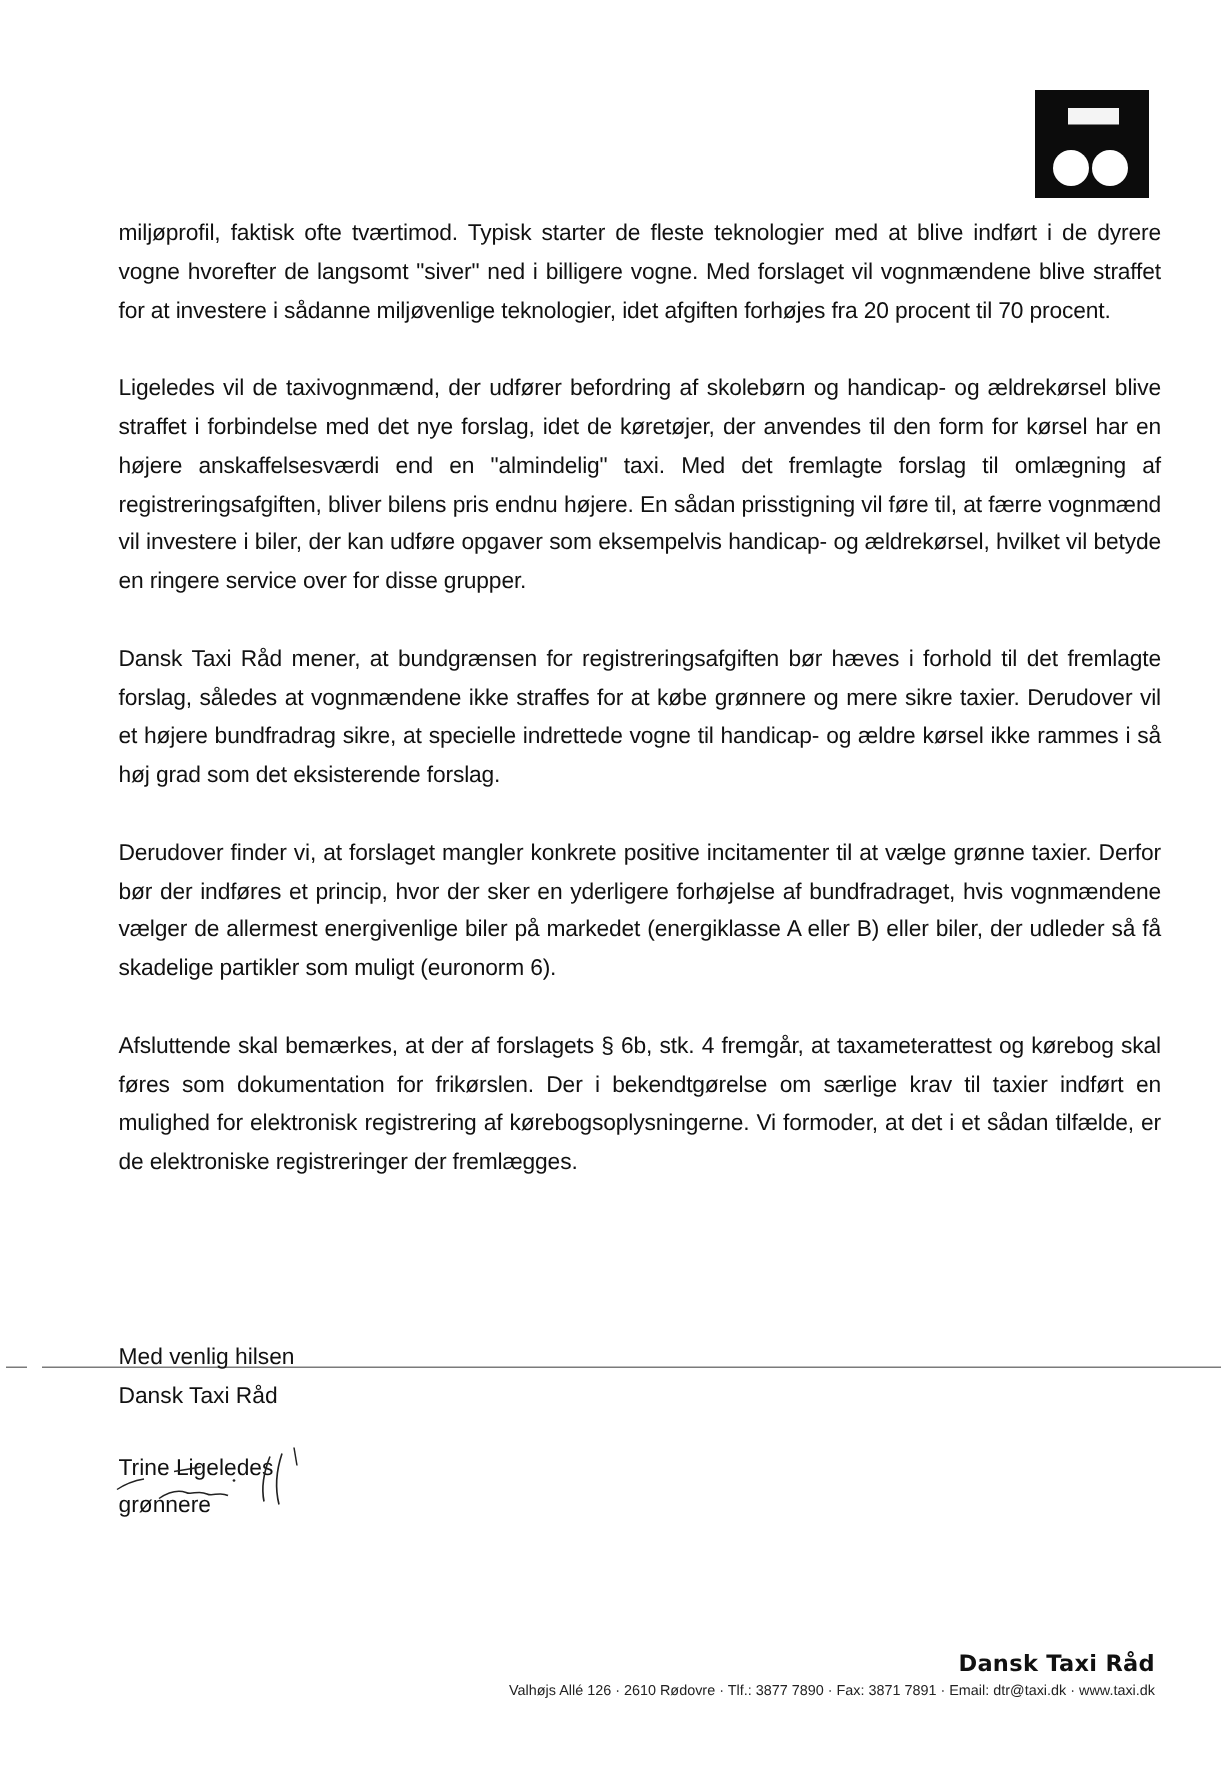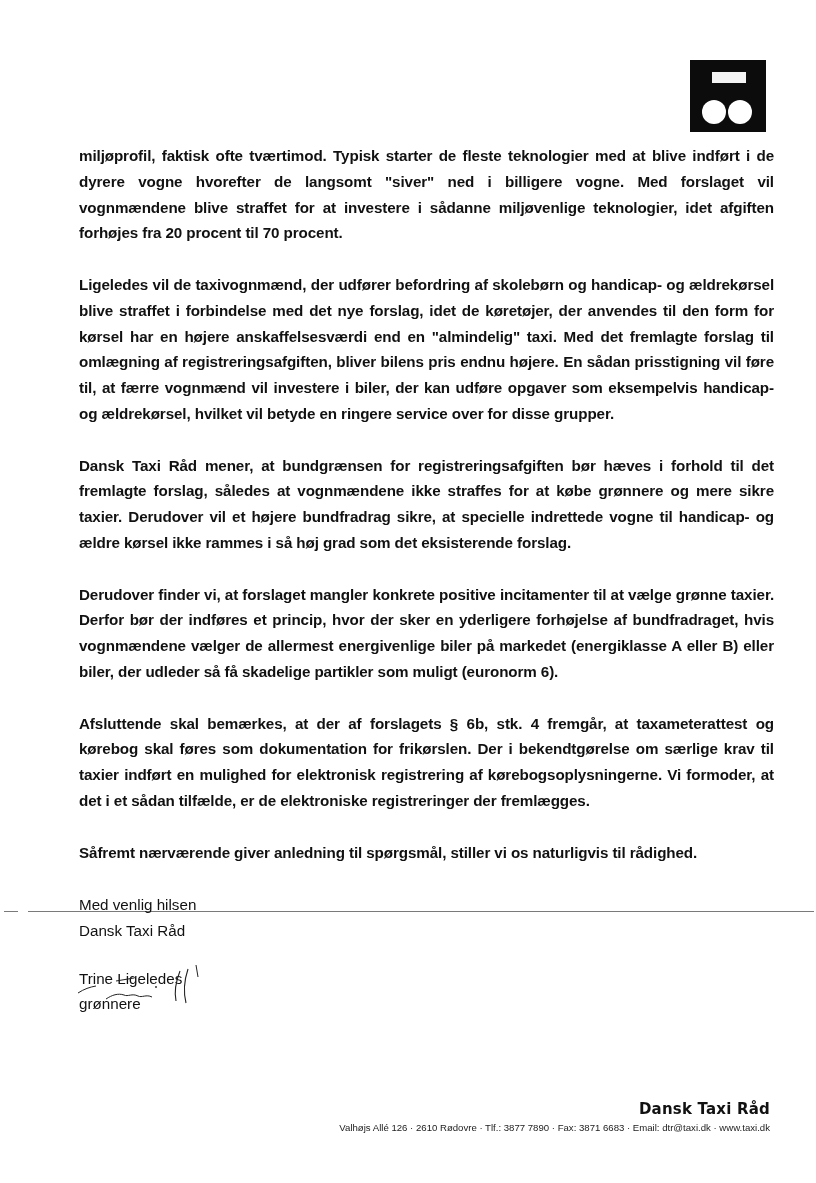--- a/index.html
+++ b/index.html
@@ -44,21 +44,20 @@
 
     .body-text {
       position: absolute;
       left: 79px;
       top: 143px;
       width: 695px;
       font-size: 15.2px;
       line-height: 25.8px;
       text-align: justify;
       letter-spacing: -0.1px;
-      font-weight: bold;
     }
     .body-text p {
       margin: 0 0 25.8px 0;
     }
 
     .divider-short {
       position: absolute;
       left: 4px;
       top: 911px;
       width: 14px;
@@ -118,21 +117,20 @@
   <div class="circle left"></div>
   <div class="circle right"></div>
 </div>
 
 <div class="body-text">
   <p>miljøprofil, faktisk ofte tværtimod. Typisk starter de fleste teknologier med at blive indført i de dyrere vogne hvorefter de langsomt "siver" ned i billigere vogne. Med forslaget vil vognmændene blive straffet for at investere i sådanne miljøvenlige teknologier, idet afgiften forhøjes fra 20 procent til 70 procent.</p>
   <p>Ligeledes vil de taxivognmænd, der udfører befordring af skolebørn og handicap- og ældrekørsel blive straffet i forbindelse med det nye forslag, idet de køretøjer, der anvendes til den form for kørsel har en højere anskaffelsesværdi end en "almindelig" taxi. Med det fremlagte forslag til omlægning af registreringsafgiften, bliver bilens pris endnu højere. En sådan prisstigning vil føre til, at færre vognmænd vil investere i biler, der kan udføre opgaver som eksempelvis handicap- og ældrekørsel, hvilket vil betyde en ringere service over for disse grupper.</p>
   <p>Dansk Taxi Råd mener, at bundgrænsen for registreringsafgiften bør hæves i forhold til det fremlagte forslag, således at vognmændene ikke straffes for at købe grønnere og mere sikre taxier. Derudover vil et højere bundfradrag sikre, at specielle indrettede vogne til handicap- og ældre kørsel ikke rammes i så høj grad som det eksisterende forslag.</p>
   <p>Derudover finder vi, at forslaget mangler konkrete positive incitamenter til at vælge grønne taxier. Derfor bør der indføres et princip, hvor der sker en yderligere forhøjelse af bundfradraget, hvis vognmændene vælger de allermest energivenlige biler på markedet (energiklasse A eller B) eller biler, der udleder så få skadelige partikler som muligt (euronorm 6).</p>
   <p>Afsluttende skal bemærkes, at der af forslagets § 6b, stk. 4 fremgår, at taxameterattest og kørebog skal føres som dokumentation for frikørslen. Der i bekendtgørelse om særlige krav til taxier indført en mulighed for elektronisk registrering af kørebogsoplysningerne. Vi formoder, at det i et sådan tilfælde, er de elektroniske registreringer der fremlægges.</p>
-  <p>Såfremt nærværende giver anledning til spørgsmål, stiller vi os naturligvis til rådighed.</p>
 </div>
 
 <div class="divider-short"></div>
 <div class="divider-long"></div>
 
 <div class="closing">
   <span class="line">Med venlig hilsen</span>
   <span class="line">Dansk Taxi Råd</span>
   <span class="line sig-gap"></span>
   <span class="line">Trine Ligeledes</span>
@@ -143,13 +141,13 @@
   <path d="M2 30 C 8 26, 14 24, 20 23" stroke="#222" stroke-width="1" fill="none"></path>
   <path d="M40 18 L 58 15" stroke="#222" stroke-width="1.1" fill="none"></path>
   <path d="M30 36 C 36 32, 42 30, 48 32 C 52 34, 56 30, 62 33 C 66 35, 70 31, 76 34" stroke="#222" stroke-width="1" fill="none"></path>
   <circle cx="80" cy="24" r="0.9" fill="#222"></circle>
   <path d="M104 8 C 100 18, 98 28, 100 38" stroke="#222" stroke-width="1.1" fill="none"></path>
   <path d="M112 6 C 108 18, 107 28, 110 40" stroke="#222" stroke-width="1.1" fill="none"></path>
   <path d="M120 2 L 122 14" stroke="#222" stroke-width="1" fill="none"></path>
 </svg>
 
 <div class="footer-brand">Dansk Taxi Råd</div>
-<div class="footer-contact">Valhøjs Allé 126 · 2610 Rødovre · Tlf.: 3877 7890 · Fax: 3871 6683 · Email: dtr@taxi.dk · www.taxi.dk</div>
+<div class="footer-contact">Valhøjs Allé 126 · 2610 Rødovre · Tlf.: 3877 7890 · Fax: 3871 7891 · Email: dtr@taxi.dk · www.taxi.dk</div>
 
 </body></html>

